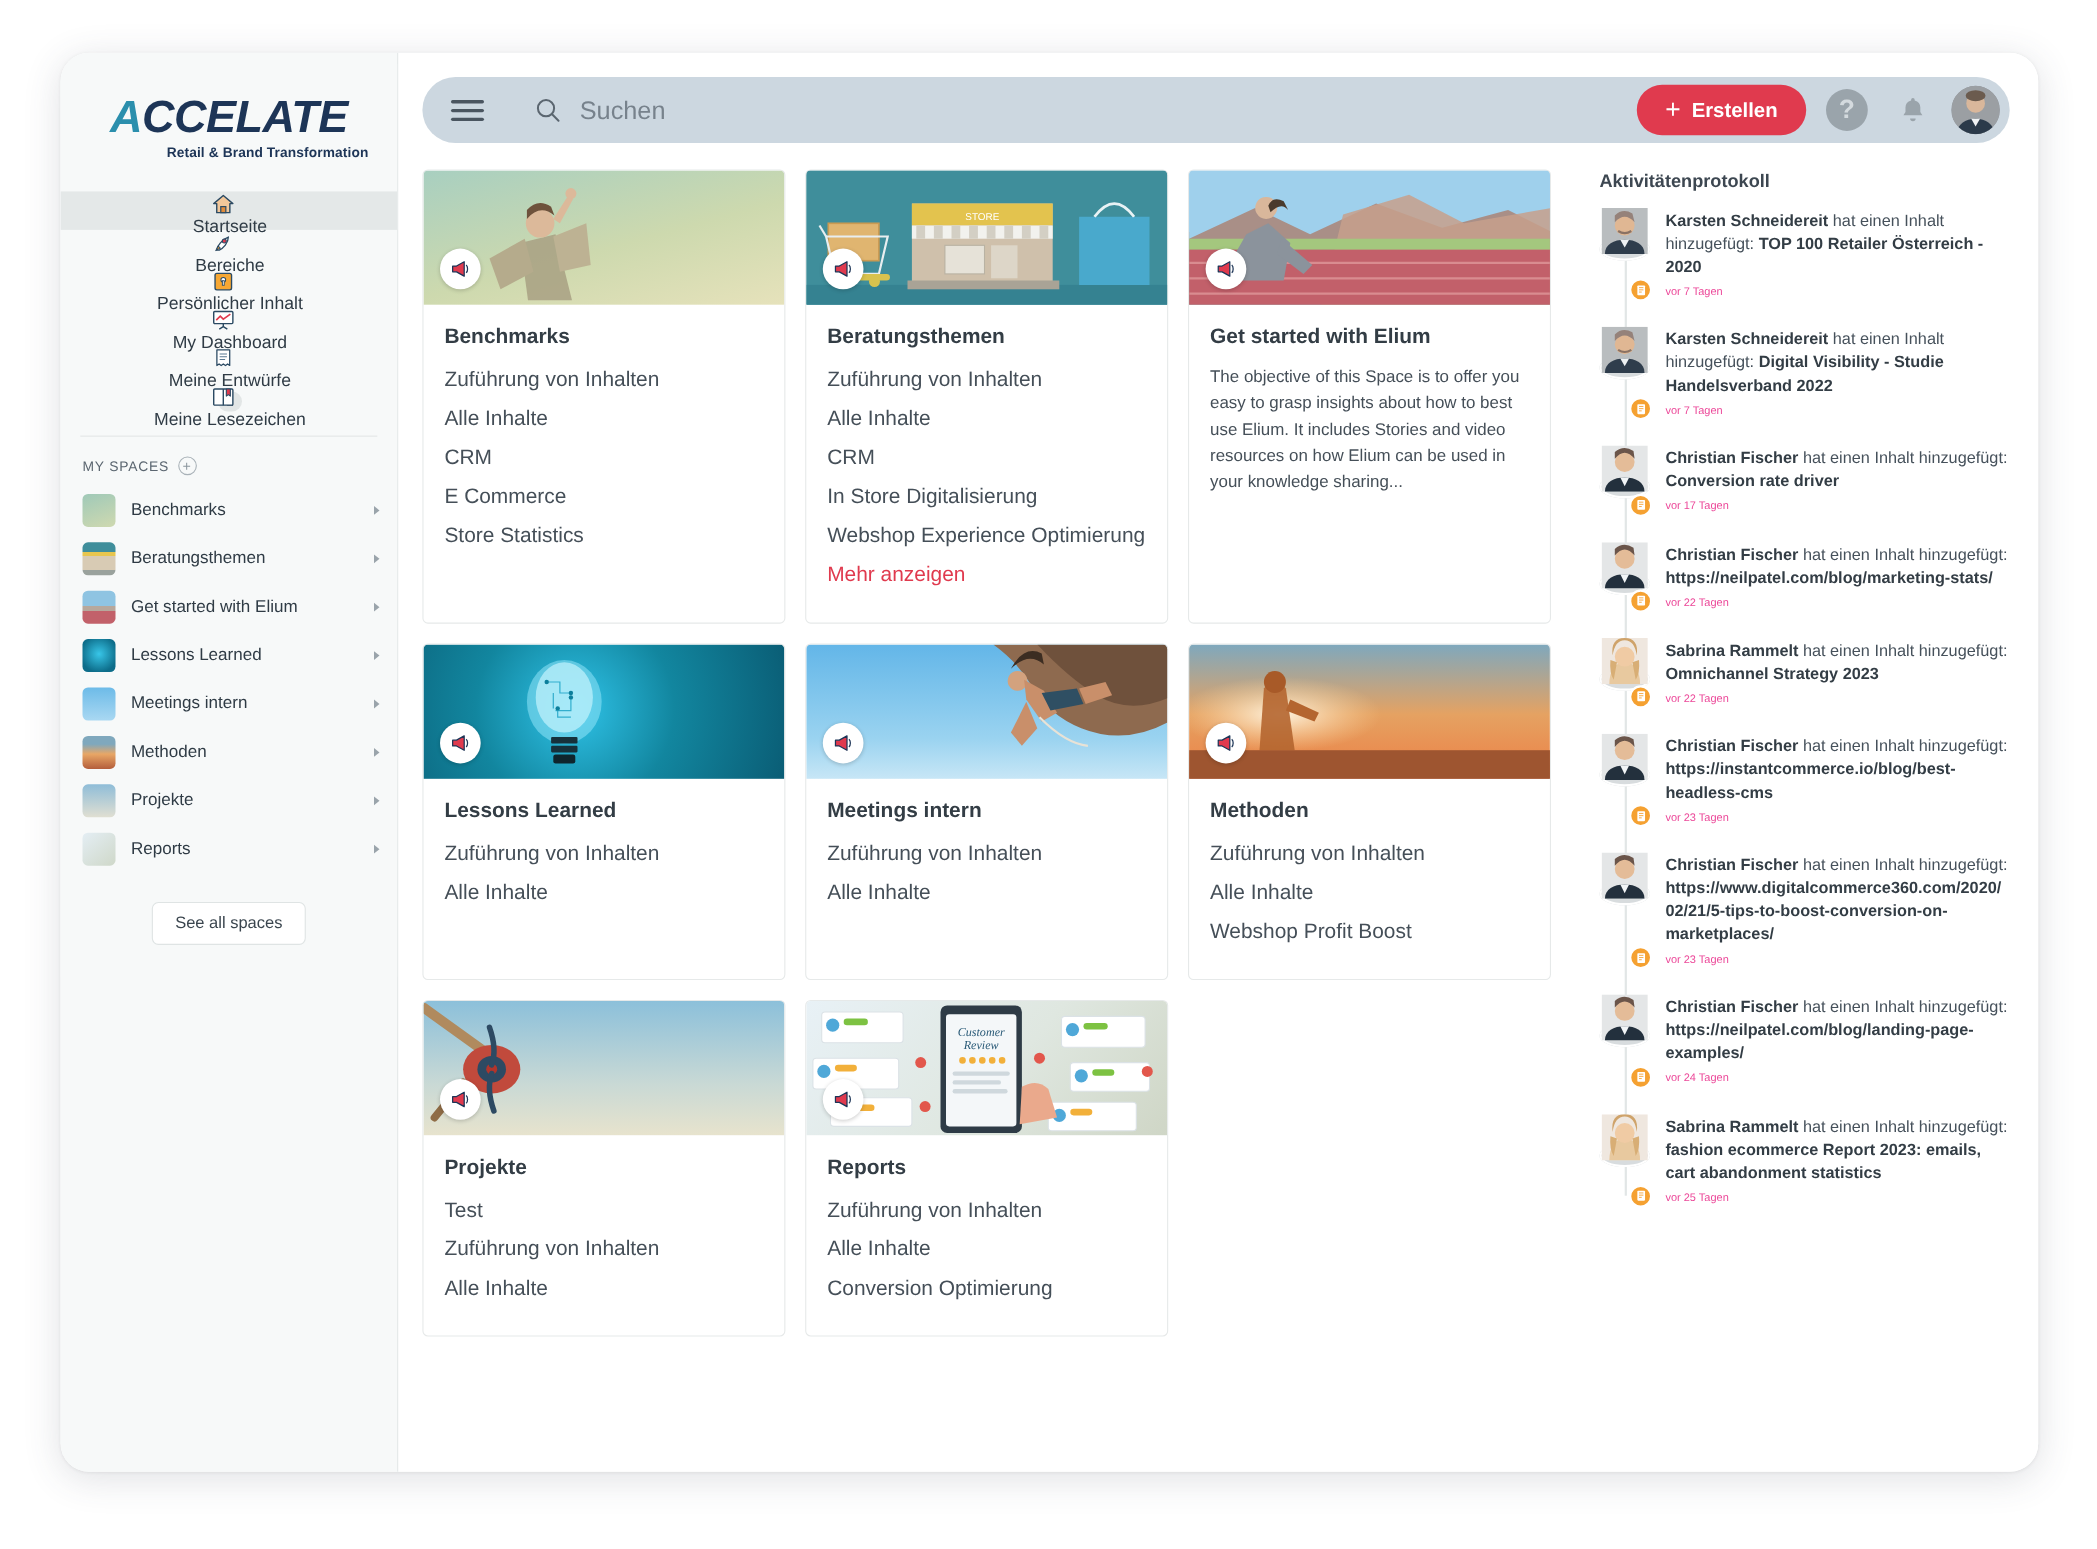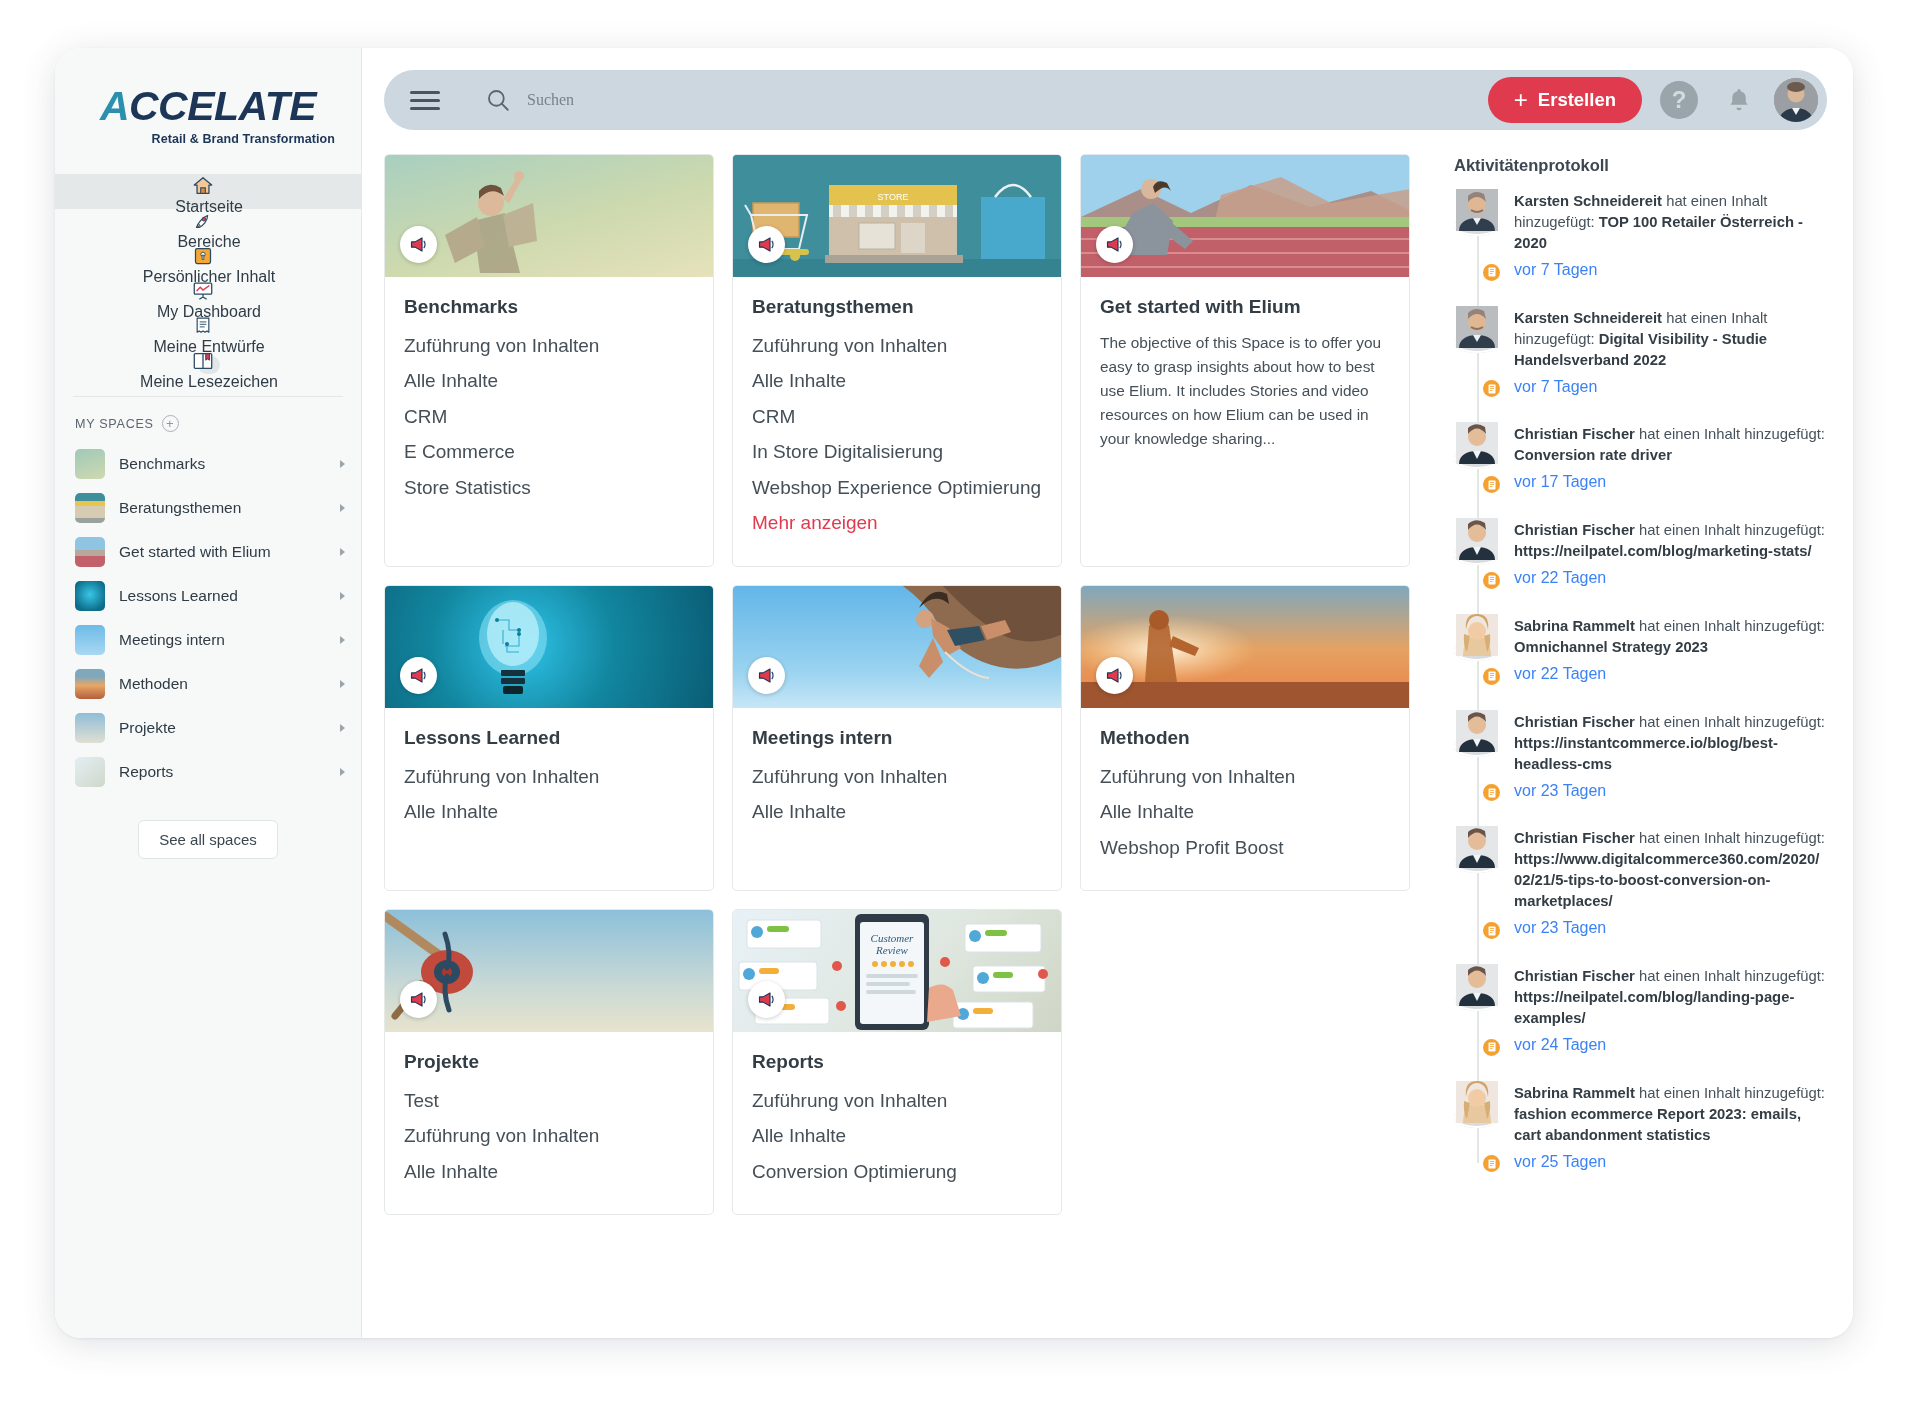--- a/index.html
+++ b/index.html
@@ -112,22 +112,22 @@
   .topbar { padding: 22px 26px 0 22px; }
   .searchbar {
     height: 60px; background: #ccd7e0; border-radius: 30px;
     display: flex; align-items: center; padding: 0 9px 0 26px;
   }
   .hamburger { width: 30px; display: flex; flex-direction: column; gap: 5px; cursor: pointer; }
   .hamburger span { display:block; height: 3px; background: #4a5560; border-radius: 2px; }
   .search-ico { margin-left: 45px; margin-right: 16px; display:flex; }
   .search-input {
     flex: 1; border: none; background: transparent; outline: none;
-    font-size: 16px; color: #b91c1c;
-    font-family: Liberation Serif, serif;
+    font-size: 23px; color: #b91c1c;
+    font-family: Liberation Sans, sans-serif;
   }
   .search-input::placeholder { color: #77828c; }
   .create-btn {
     background: #e03a4e; color: #fff; border: none;
     border-radius: 24px; height: 46px; padding: 0 26px;
     font-size: 18.5px; font-weight: 700; cursor: pointer;
     display: flex; align-items: center; gap: 10px;
     font-family: "Liberation Sans", sans-serif;
   }
   .create-btn .plus { font-size: 24px; font-weight: 400; line-height:1; }
@@ -204,21 +204,21 @@
   }
   .act-doc-badge {
     position: absolute; right: -2px; bottom: -1px;
     width: 21px; height: 21px; border-radius: 50%;
     background: #f5a131; border: 2px solid #fff;
     display: flex; align-items: center; justify-content: center;
   }
   .act-text { flex: 1; font-size: 14.8px; line-height: 1.42; color: #46515b; padding-top: 2px; min-width:0; }
   .act-text b { color: #333d45; font-weight: 700; }
   .act-text .subject { font-weight: 700; color: #333d45; word-break: break-word; }
-  .act-time { font-size: 16px; color: #3b82f6; margin-top: 5px; }
+  .act-time { font-size: 10px; color: #ec4899; margin-top: 5px; }
 </style>
 </head>
 <body>
 
 <div class="app-window">
 
   <aside class="sidebar">
     <div class="sidebar-inner">
     <div class="logo-wrap">
       <div class="logo-main"><span class="lead">A</span><span>CCELATE</span></div>

